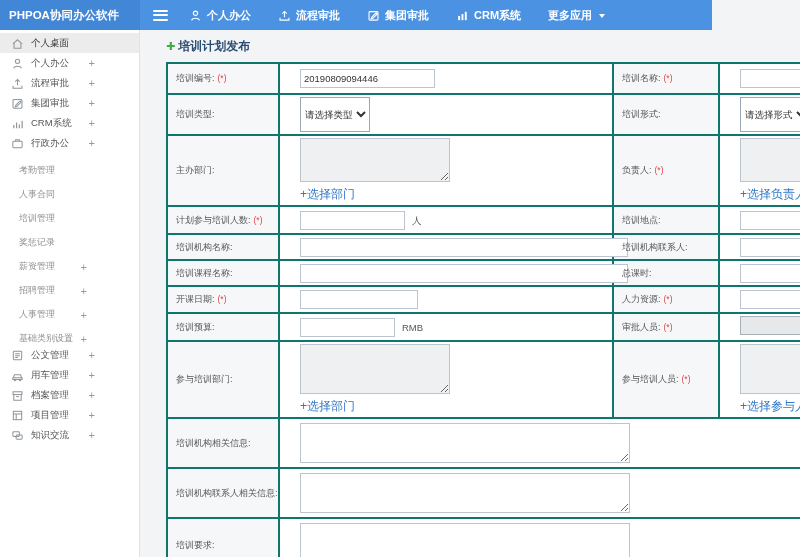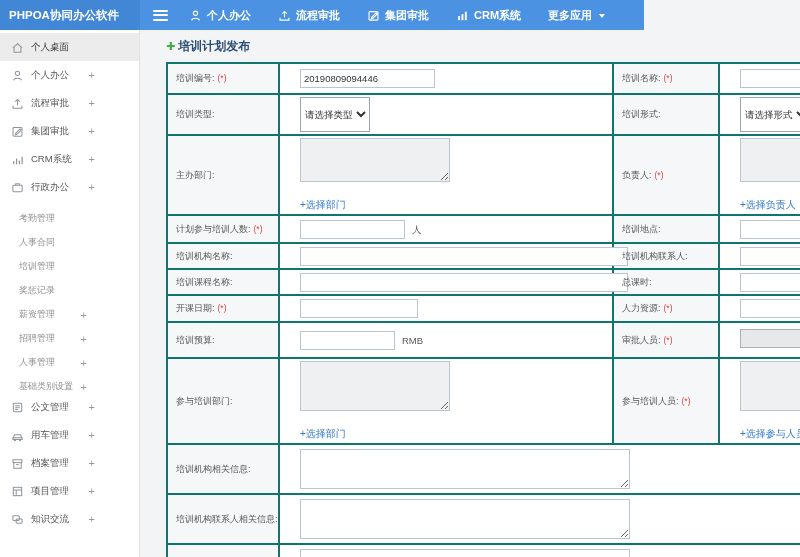--- a/index.html
+++ b/index.html
@@ -1,36 +1,36 @@
 <!DOCTYPE html>
 <html><head>
 <meta charset="utf-8">
 <style>
   html,body{margin:0;padding:0;overflow:hidden;}
   body{width:800px;height:557px;position:relative;background:#f3f4f5;
        font-family:"Liberation Sans","DejaVu Sans",sans-serif;}
 
   
-  .topbar{position:absolute;top:0;left:0;width:644px;height:30px;background:#4b92e3;
+  .topbar{position:absolute;top:0;left:0;width:712px;height:30px;background:#4b92e3;
           display:flex;align-items:center;z-index:5;}
   .logo{width:140px;height:30px;line-height:30px;background:#4286d6;color:#fff;
         font-size:11.5px;font-weight:bold;padding-left:9px;box-sizing:border-box;white-space:nowrap;}
   .burger{width:15px;margin-left:13px;display:flex;flex-direction:column;gap:2.5px;cursor:pointer;}
   .burger span{display:block;height:2px;background:#fff;border-radius:1px;}
   .topnav{display:flex;align-items:center;margin-left:21px;gap:27px;}
   .nav-item{display:flex;align-items:center;gap:5px;color:#fff;font-size:11px;font-weight:bold;
             text-decoration:none;cursor:pointer;white-space:nowrap;}
   .nav-item svg{display:block;}
   .caret{width:0;height:0;border:3.5px solid transparent;border-top:4.5px solid #fff;
          margin-top:4px;margin-left:2px;}
 
   
   .sidebar{position:absolute;top:30px;left:0;width:140px;height:527px;background:#fff;
            border-right:1px solid #e2e2e2;box-sizing:border-box;padding-top:3px;}
-  .side-item{display:flex;align-items:center;height:28px;padding:0 44px 0 11px;color:#555;
+  .side-item{display:flex;align-items:center;height:20px;padding:0 44px 0 11px;color:#555;
              font-size:9.5px;cursor:pointer;}
   .side-item .sicon{width:13px;height:13px;margin-right:7px;flex:none;}
   .side-item .sicon svg{display:block;}
   .expand{margin-left:auto;color:#999;font-size:11px;cursor:pointer;}
   .side-item.active{background:#ececec;color:#333;}
   .side-sub{display:flex;align-items:flex-end;height:24px;padding:0 52px 0 19px;color:#8f8f8f;
             font-size:9px;cursor:pointer;}
 
   
   main{position:absolute;left:166px;top:38px;width:800px;}
@@ -47,22 +47,22 @@
   input[type=text]{height:19px;border:1px solid #bac5cf;font-size:9.5px;padding:0 3px;
                    box-sizing:border-box;color:#333;outline:none;background:#fff;}
   input.ro{background:#e7e8e9;border-color:#a8b0b8;}
   select{height:35px;border:1px solid #9aa7b5;font-size:9.5px;color:#333;background:#fff;}
   textarea{border:1px solid #bac5cf;font-size:9.5px;color:#333;box-sizing:border-box;display:block;}
   .ta-small{width:150px;height:44px;background:#eef0f1;}
   .ta-small.tall{height:50px;}
   .ta-wide{width:330px;background:#fff;}
   .h40{height:40px;}.h44v{height:44px;}
 
-  .flink{color:#3077c8;font-size:10px;text-decoration:none;display:inline-block;
-         margin-top:16px;cursor:pointer;white-space:nowrap;}
+  .flink{color:#3077c8;font-size:12px;text-decoration:none;display:inline-block;
+         margin-top:4px;cursor:pointer;white-space:nowrap;}
   .suffix{font-size:9.5px;color:#555;margin-left:7px;}
 
   .w135{width:135px;}.w150{width:150px;}.w105{width:105px;}.w118{width:118px;}
   .w95{width:95px;}.w70{width:70px;}
 
   tr.h31{height:31px;}tr.h32{height:32px;}tr.h62{height:62px;}tr.h28{height:28px;}
   tr.h26{height:26px;}tr.h27{height:27px;}tr.h68{height:68px;}tr.h50{height:50px;}
   tr.h54{height:54px;}tr.h44{height:44px;}
 </style>
 </head>

